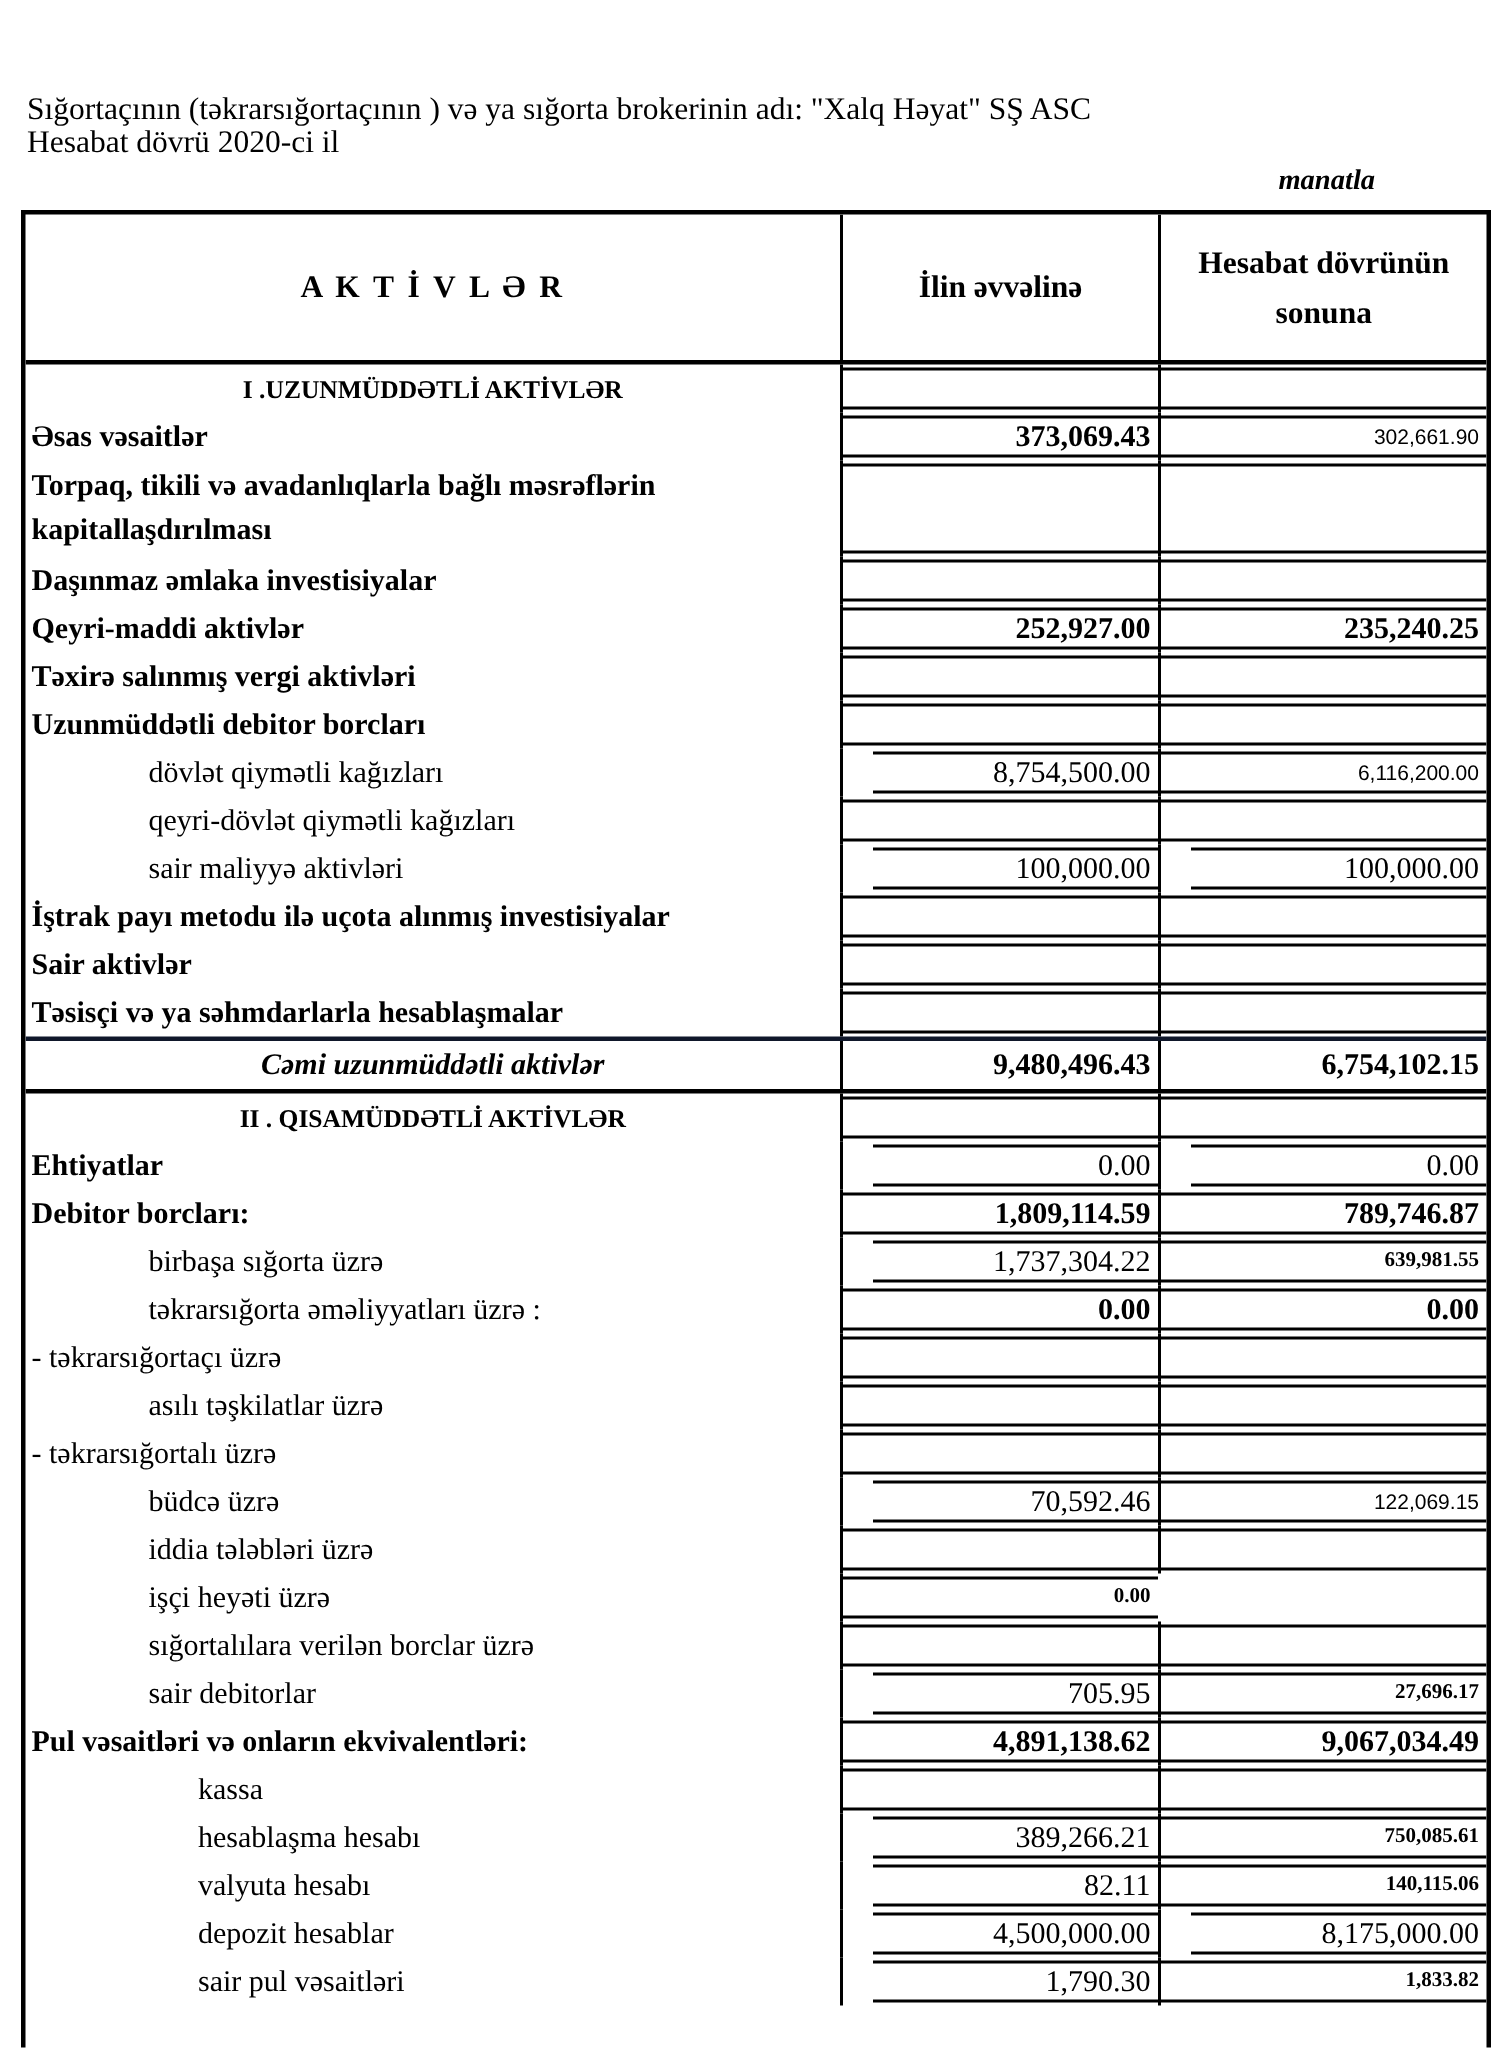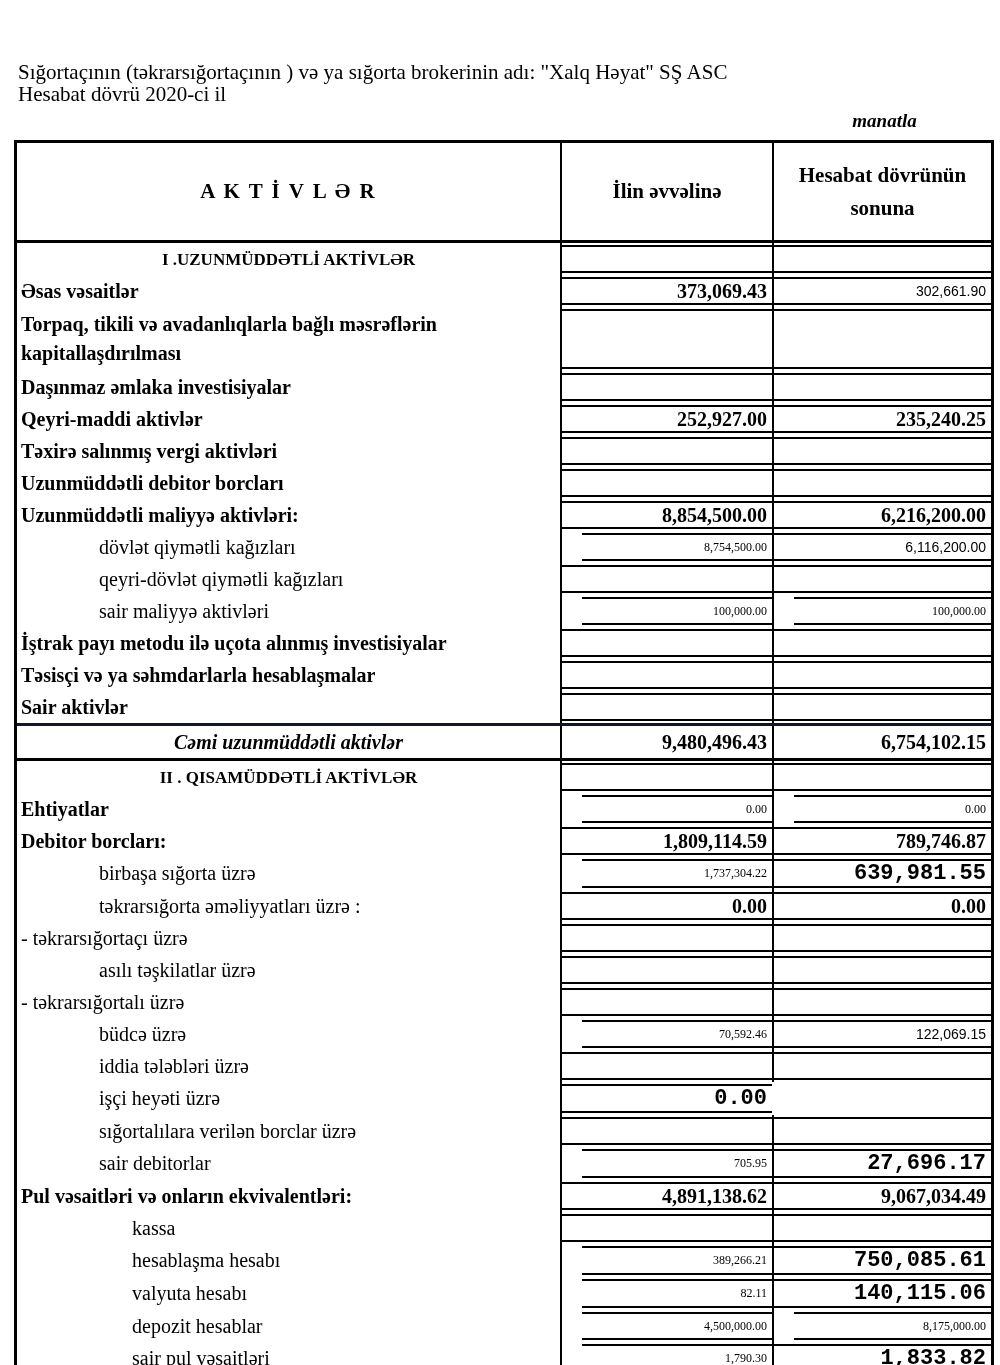--- a/index.html
+++ b/index.html
@@ -25,24 +25,24 @@
   .row.dash .lab{font-weight:normal;}
   .row.sub2 .lab{padding-left:115px;font-weight:normal;}
   .row.section .lab{justify-content:center;padding-left:0;font-size:17px;font-weight:bold;}
   .row.total{border-top:3px solid #0f172a;border-bottom:3px solid #000;}
   .row.total .lab{justify-content:center;padding-left:0;font-style:italic;font-weight:bold;}
   .val{box-sizing:border-box;border-left:2px solid #000;display:flex;}
   .vbox{flex:1;margin:2px 0;border-top:2px solid #000;border-bottom:2px solid #000;
         display:flex;align-items:center;justify-content:flex-end;padding-right:5px;
         box-sizing:border-box;}
   .total-val{align-items:center;justify-content:flex-end;padding-right:5px;}
-  .serif{font-family:"Liberation Serif",serif;font-size:12px;margin-left:20px;}
+  .serif{font-family:"Liberation Serif",serif;font-size:20px;margin-left:20px;}
   .serif-bold{font-family:"Liberation Serif",serif;font-size:20px;font-weight:bold;}
   .sans-small{font-family:"Liberation Sans",sans-serif;font-size:14px;}
-  .sans-bold{font-family:Liberation Mono, monospace;font-size:22px;font-weight:bold;}
+  .sans-bold{font-family:Liberation Serif, serif;font-size:14px;font-weight:bold;}
 </style>
 </head>
 <body>
 
 <div class="doc-title">Sığortaçının (təkrarsığortaçının ) və ya sığorta brokerinin adı: "Xalq Həyat" SŞ ASC</div>
 <div class="period">Hesabat dövrü  2020-ci il</div>
 <div class="manatla">manatla</div>
 
 <div class="tbl">
   <div class="hdr">
@@ -121,31 +121,20 @@
         <div class="lab">
           <span>Uzunmüddətli debitor borcları</span>
         </div>
         <div class="val">
           <div class="vbox "></div>
         </div>
         <div class="val">
           <div class="vbox "></div>
         </div>
       </div>
-      <div class="row bold">
-        <div class="lab">
-          <span>Uzunmüddətli maliyyə aktivləri:</span>
-        </div>
-        <div class="val">
-          <div class="vbox serif-bold">8,854,500.00</div>
-        </div>
-        <div class="val">
-          <div class="vbox serif-bold">6,216,200.00</div>
-        </div>
-      </div>
       <div class="row sub">
         <div class="lab">
           <span>dövlət qiymətli kağızları</span>
         </div>
         <div class="val">
           <div class="vbox serif">8,754,500.00</div>
         </div>
         <div class="val">
           <div class="vbox sans-small">6,116,200.00</div>
         </div>
@@ -178,32 +167,32 @@
         </div>
         <div class="val">
           <div class="vbox "></div>
         </div>
         <div class="val">
           <div class="vbox "></div>
         </div>
       </div>
       <div class="row bold">
         <div class="lab">
+          <span>Sair aktivlər</span>
+        </div>
+        <div class="val">
+          <div class="vbox "></div>
+        </div>
+        <div class="val">
+          <div class="vbox "></div>
+        </div>
+      </div>
+      <div class="row bold">
+        <div class="lab">
           <span>Təsisçi və ya səhmdarlarla hesablaşmalar</span>
-        </div>
-        <div class="val">
-          <div class="vbox "></div>
-        </div>
-        <div class="val">
-          <div class="vbox "></div>
-        </div>
-      </div>
-      <div class="row bold">
-        <div class="lab">
-          <span>Sair aktivlər</span>
         </div>
         <div class="val">
           <div class="vbox "></div>
         </div>
         <div class="val">
           <div class="vbox "></div>
         </div>
       </div>
       <div class="row total">
         <div class="lab">

